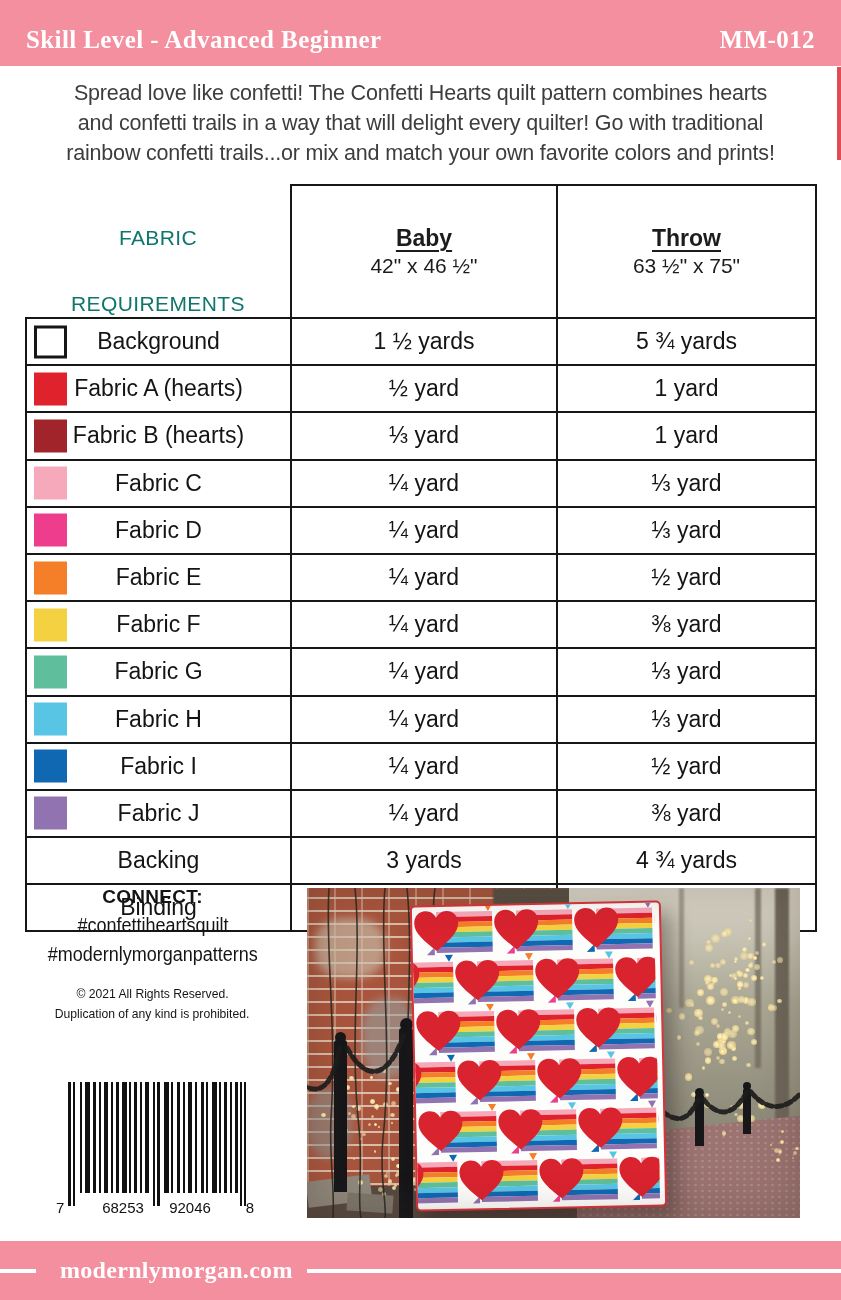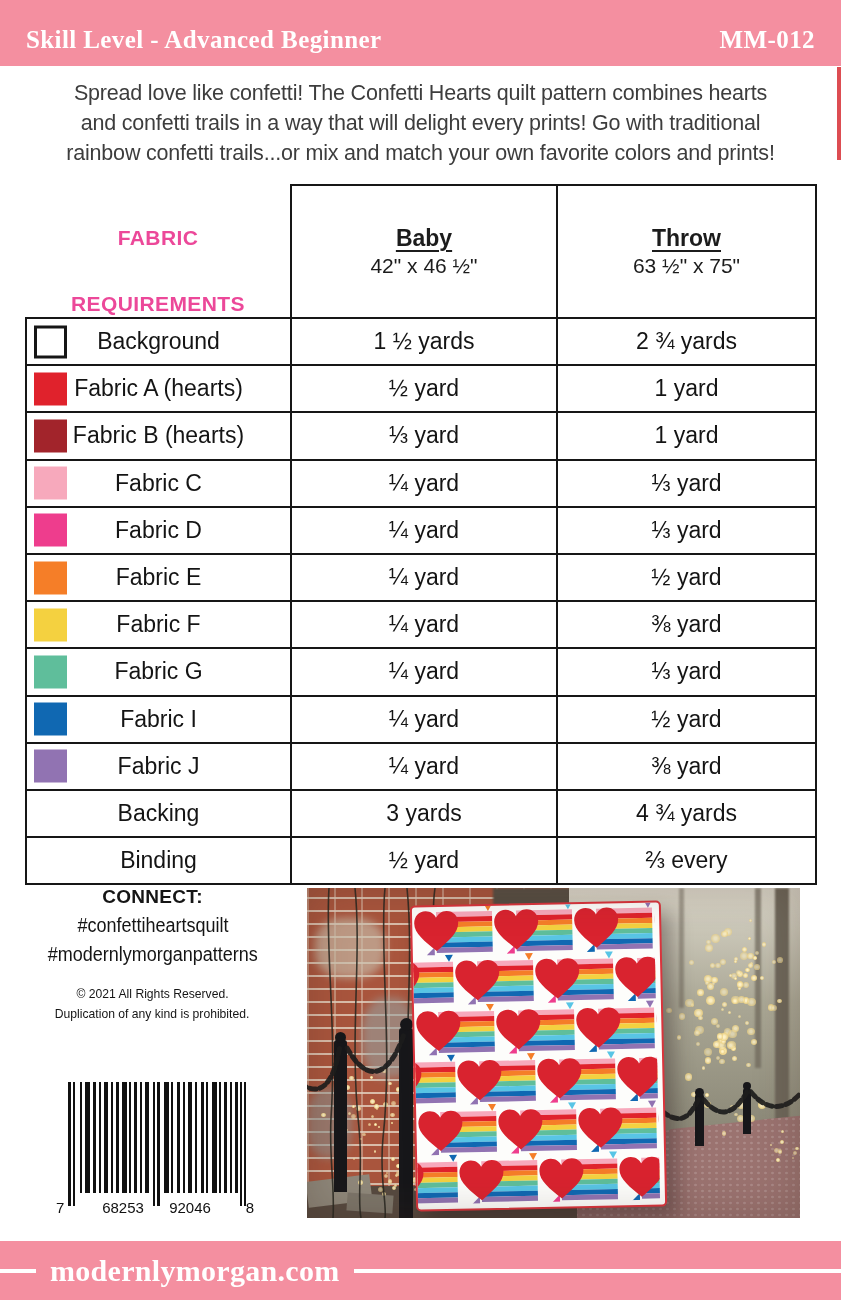--- a/index.html
+++ b/index.html
@@ -18,21 +18,21 @@
          font-size:21.5px;line-height:30px;color:#3d3d3d;letter-spacing:-0.2px;}
   .red-edge{position:absolute;right:0;top:67px;width:4px;height:93px;background:#dd4d52;}
 
   
   table.fab{position:absolute;left:25px;top:184px;width:790px;border-collapse:collapse;
             table-layout:fixed;}
   table.fab th,table.fab td{padding:0;font-weight:400;}
   thead th{height:68px;vertical-align:middle;}
   th.h-blank{border:none;}
   th.h-col{border:2.5px solid #161616;}
-  .fr-head{font-weight:700;font-size:21px;line-height:26px;letter-spacing:.4px;color:#ec4899;margin-top:40px;}
+  .fr-head{font-weight:400;font-size:21px;line-height:26px;letter-spacing:.4px;color:#0f766e;margin-top:40px;}
   .size-name{font-weight:700;font-size:23px;text-decoration:underline;
              text-underline-offset:4px;text-decoration-thickness:2px;}
   .size-dim{font-size:21px;margin-top:2px;}
   tbody td{border:2.5px solid #161616;height:45.2px;text-align:center;
            font-size:23px;color:#141414;vertical-align:middle;}
   td.c1{position:relative;}
   .swatch{position:absolute;left:7px;top:50%;transform:translateY(-50%);
           width:33px;height:33px;box-sizing:border-box;}
   .swatch.outlined{border:3px solid #161616;background:#ffffff;}
 
@@ -79,37 +79,37 @@
   .quilt{position:absolute;left:106px;top:15px;width:247px;height:302px;background:#fdfdfb;
          border:2.5px solid #d9343c;border-radius:5px;transform:rotate(-1.2deg);
          box-shadow:10px 12px 20px rgba(40,25,25,.38);overflow:hidden;}
   .vignette{position:absolute;left:0;top:0;width:493px;height:330px;
             box-shadow:inset 0 0 46px rgba(60,40,30,.28);pointer-events:none;}
 
   
   .footbar{position:absolute;left:0;top:1241px;width:841px;height:59px;background:#f48fa0;
            display:flex;align-items:center;}
   .foot-dash{width:36px;height:4px;background:#ffffff;margin-right:14px;flex:none;}
-  .foot-text{font-family:"Liberation Serif",serif;font-weight:700;color:#fff;font-size:30px;
-             letter-spacing:.3px;white-space:nowrap;}
+  .foot-text{font-family:"Liberation Serif",serif;font-weight:700;color:#fff;font-size:24px;
+             letter-spacing:.3px;white-space:nowrap;margin-left:10px;}
   .foot-line{flex:1;height:4px;background:#ffffff;margin-left:14px;}
 </style>
 </head>
 <body>
 
 <div class="page">
 
   <div class="topbar">
     <div class="bar-text">Skill Level - Advanced Beginner</div>
     <div class="bar-text">MM-012</div>
   </div>
 
   <div class="intro">
     <div>Spread love like confetti!  The Confetti Hearts quilt pattern combines hearts</div>
-    <div>and confetti trails in a way that will delight every prints!  Go with traditional</div>
+    <div>and confetti trails in a way that will delight every quilter!  Go with traditional</div>
     <div>rainbow confetti trails...or mix and match your own favorite colors and prints!</div>
   </div>
   <div class="red-edge"></div>
 
   <table class="fab">
     <colgroup>
         <col style="width:265px">
         <col style="width:266px">
         <col style="width:259px">
       </colgroup>
@@ -126,21 +126,21 @@
         <th class="h-col">
           <div class="size-name">Throw</div>
           <div class="size-dim">63 ½" x 75"</div>
         </th>
       </tr>
     </thead>
     <tbody id="fab-body">
         <tr>
           <td class="c1"><span class="swatch outlined"></span><span>Background</span></td>
           <td>1 ½ yards</td>
-          <td>2 ¾ yards</td>
+          <td>5 ¾ yards</td>
         </tr>
         <tr>
           <td class="c1"><span class="swatch" style="background: rgb(224, 34, 44);"></span><span>Fabric A (hearts)</span></td>
           <td>½ yard</td>
           <td>1 yard</td>
         </tr>
         <tr>
           <td class="c1"><span class="swatch" style="background: rgb(162, 36, 43);"></span><span>Fabric B (hearts)</span></td>
           <td>⅓ yard</td>
           <td>1 yard</td>
@@ -160,20 +160,25 @@
           <td>¼ yard</td>
           <td>½ yard</td>
         </tr>
         <tr>
           <td class="c1"><span class="swatch" style="background: rgb(244, 209, 64);"></span><span>Fabric F</span></td>
           <td>¼ yard</td>
           <td>⅜ yard</td>
         </tr>
         <tr>
           <td class="c1"><span class="swatch" style="background: rgb(95, 190, 155);"></span><span>Fabric G</span></td>
+          <td>¼ yard</td>
+          <td>⅓ yard</td>
+        </tr>
+        <tr>
+          <td class="c1"><span class="swatch" style="background: rgb(88, 197, 229);"></span><span>Fabric H</span></td>
           <td>¼ yard</td>
           <td>⅓ yard</td>
         </tr>
         <tr>
           <td class="c1"><span class="swatch" style="background: rgb(16, 104, 178);"></span><span>Fabric I</span></td>
           <td>¼ yard</td>
           <td>½ yard</td>
         </tr>
         <tr>
           <td class="c1"><span class="swatch" style="background: rgb(145, 115, 178);"></span><span>Fabric J</span></td>

